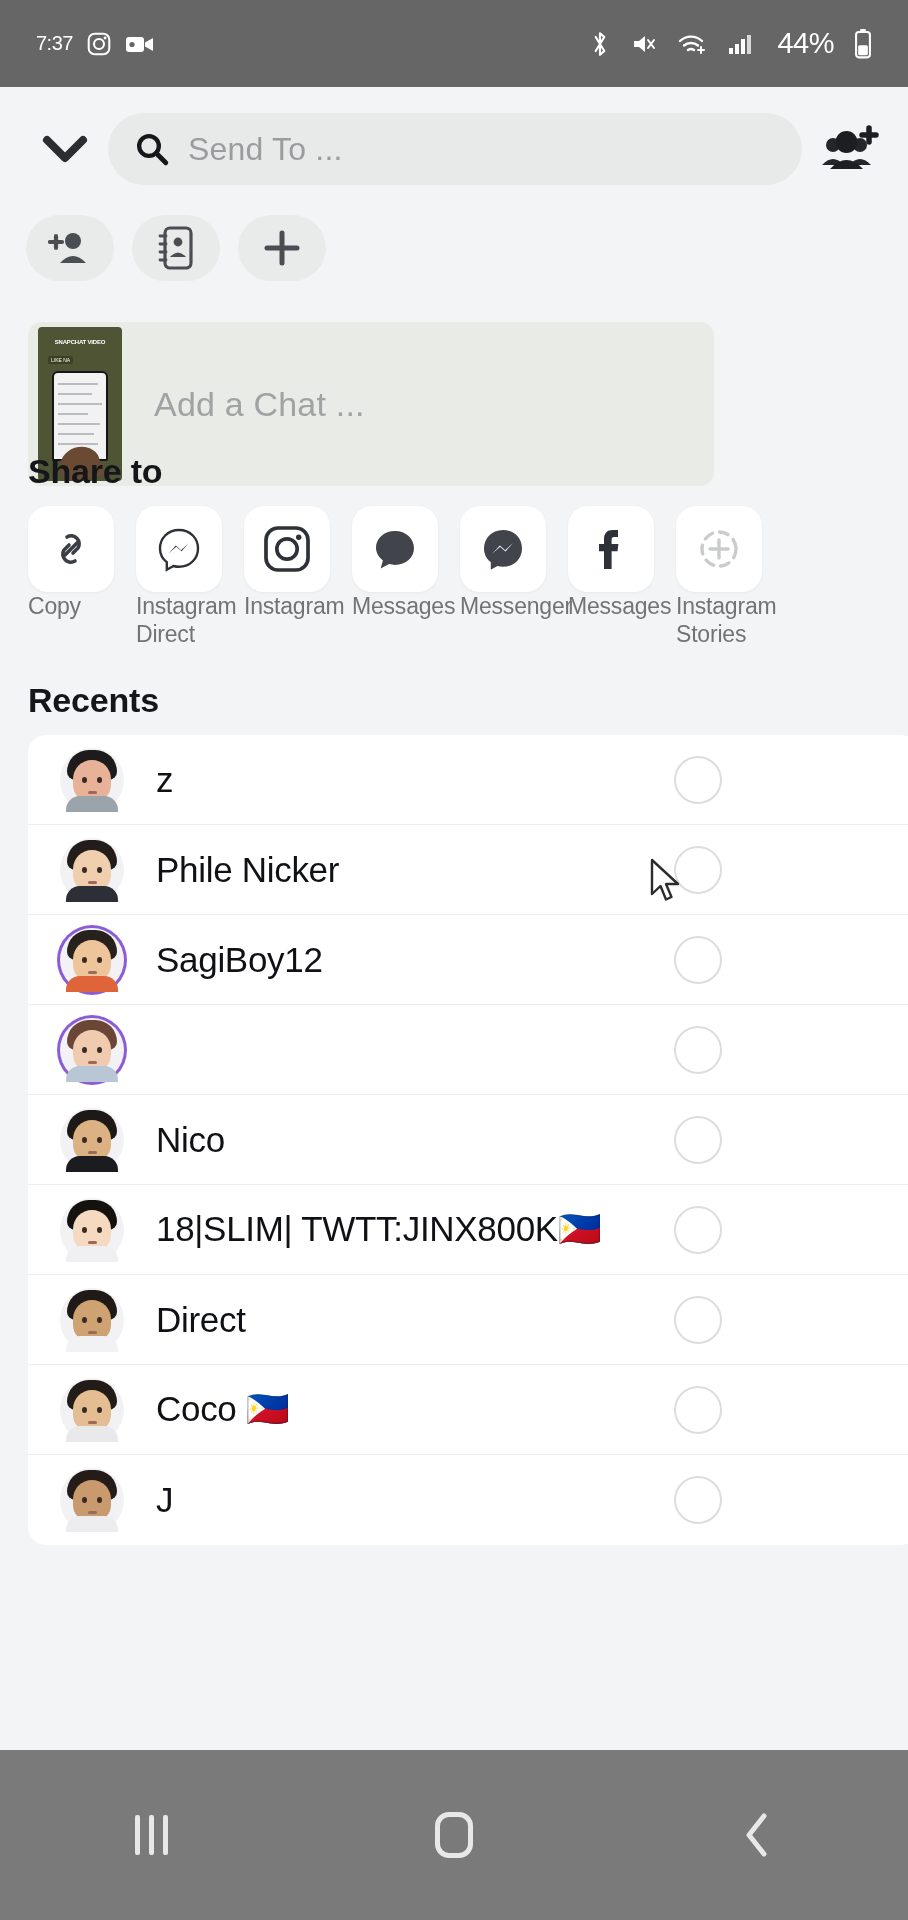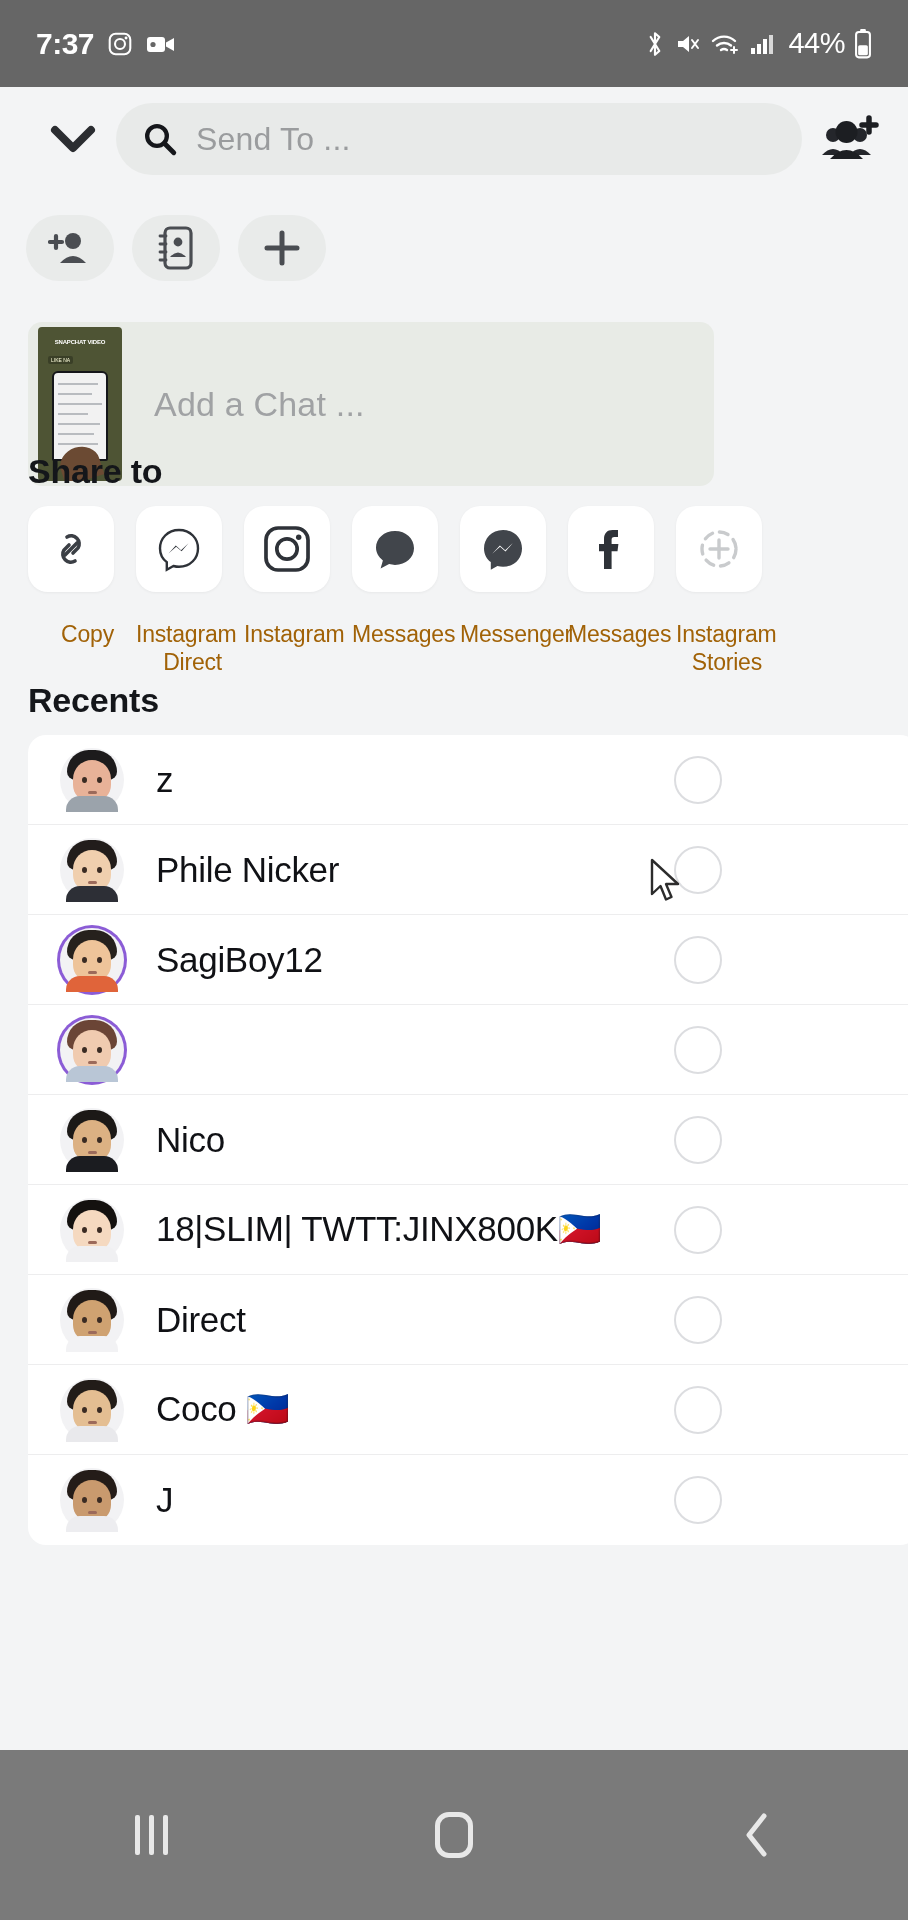--- a/index.html
+++ b/index.html
@@ -19,31 +19,31 @@
   
   .statusbar {
     position: absolute; top: 0; left: 0;
     width: 908px; height: 87px;
     background: #666666;
     display: flex; align-items: center;
     padding: 0 36px 0 36px;
     color: #ffffff;
   }
   .sb-left { display: flex; align-items: center; gap: 13px; }
-  .sb-time { font-size: 30px; letter-spacing: -0.5px; font-weight: 700; }
-  .sb-right { margin-left: auto; display: flex; align-items: center; gap: 9px; }
+  .sb-time { font-size: 20px; letter-spacing: -0.5px; font-weight: 400; }
+  .sb-right { margin-left: auto; display: flex; align-items: center; gap: 20px; }
   .sb-batt { font-size: 29px; font-weight: 500; letter-spacing: -0.5px; margin-left: 4px;}
   .ico { display: inline-flex; align-items: center; justify-content: center; }
 
   
   .searchrow {
-    position: absolute; top: 87px; left: 0;
+    position: absolute; top: 97px; left: 0;
     width: 908px; height: 104px;
     display: flex; align-items: center;
-    padding: 0 20px 0 36px;
+    padding: 0 20px 0 28px;
   }
   .chev {
     width: 74px; height: 74px;
     display: flex; align-items: center; justify-content: center;
     flex: 0 0 auto;
   }
   .searchbox {
     flex: 1 1 auto;
     height: 72px;
     margin-left: 6px;
@@ -129,22 +129,22 @@
   }
   .shareitem { width: 86px; flex: 0 0 auto; }
   .sharetile {
     width: 86px; height: 86px;
     background: #ffffff;
     border-radius: 20px;
     display: flex; align-items: center; justify-content: center;
     box-shadow: 0 1px 3px rgba(0,0,0,0.05);
   }
   .sharelbl {
-    margin-top: 28px;
-    font-size: 23px; color: #a16207; text-align: right;
+    margin-top: 0;
+    font-size: 23px; color: #737373; text-align: left;
     line-height: 28px; letter-spacing: -0.2px;
   }
 
   
   .recents {
     position: absolute; top: 735px; left: 28px;
     width: 890px;
     background: #ffffff;
     border-radius: 18px;
     overflow: hidden;

